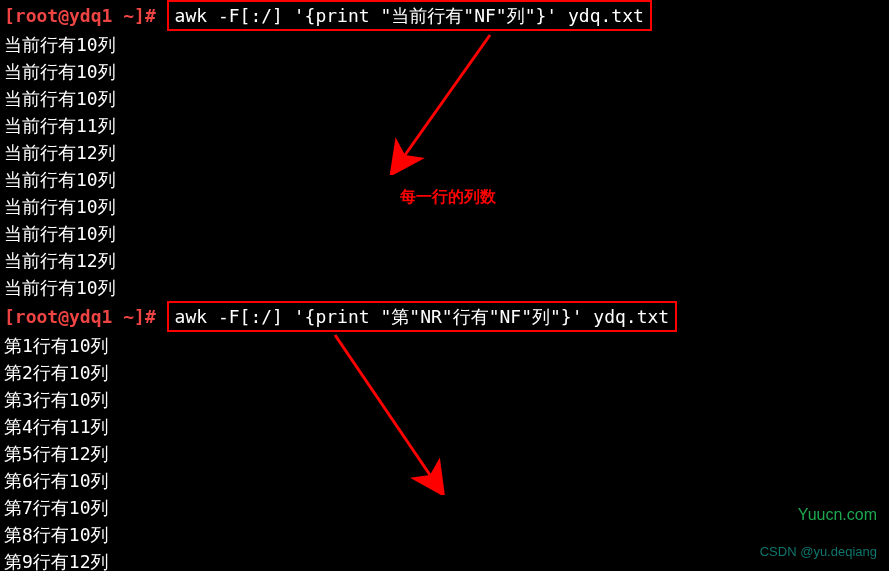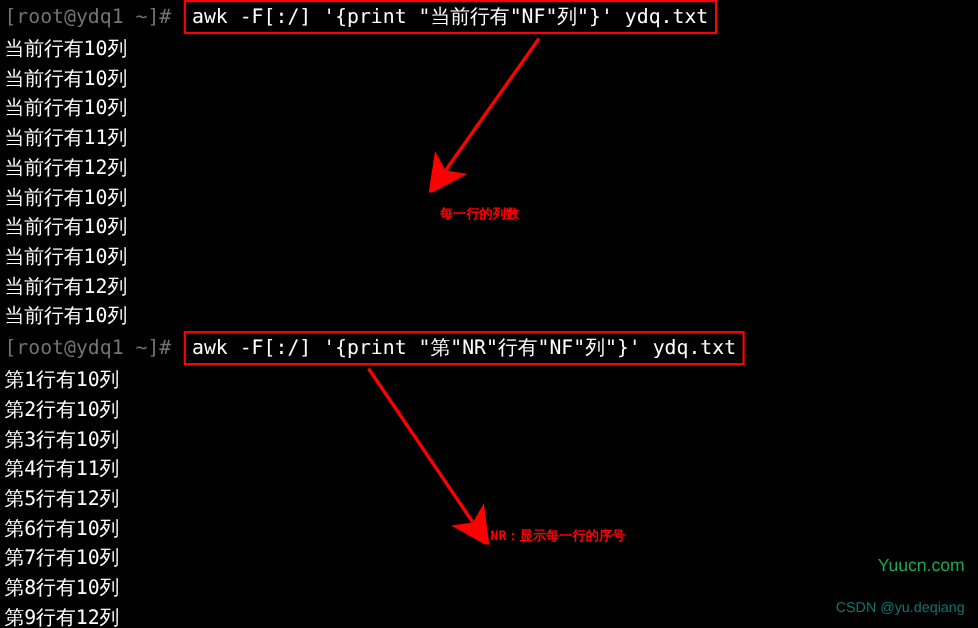--- a/index.html
+++ b/index.html
@@ -16,32 +16,33 @@
       width: 889px;
       height: 571px;
       position: relative;
       overflow: hidden;
     }
     .line {
       white-space: nowrap;
       padding-left: 4px;
     }
     .prompt-part {
-      color: #737373;
+      color: #ef4444;
+      font-weight: bold;
     }
     .cmd-box {
       display: inline-block;
       border: 2px solid #ff0000;
       padding: 0 6px;
     }
     .annotation {
       position: absolute;
       color: #ff0000;
       font-weight: bold;
-      font-size: 12px;
+      font-size: 16px;
       text-align: center;
     }
     .arrow {
       position: absolute;
     }
     .watermark {
       position: absolute;
       right: 12px;
       bottom: 44px;
       color: #22c55e;
@@ -104,18 +105,17 @@
 <svg class="arrow" style="left:325px; top:325px;" width="130" height="170">
   <defs>
     <marker id="ah2" markerWidth="12" markerHeight="12" refX="3" refY="6" orient="auto">
       <path d="M0,0 L12,6 L0,12 L3,6 Z" fill="#ff0000"></path>
     </marker>
   </defs>
   <line x1="10" y1="10" x2="105" y2="150" stroke="#ff0000" stroke-width="3" marker-end="url(#ah2)"></line>
 </svg>
 
 <div class="annotation" style="left:446px; top:478px;">
-  <div>NR：显示每一行的序号</div>
 </div>
 
 <div class="watermark">Yuucn.com</div>
 
 <div class="credit">CSDN @yu.deqiang</div>
 
 </body></html>

